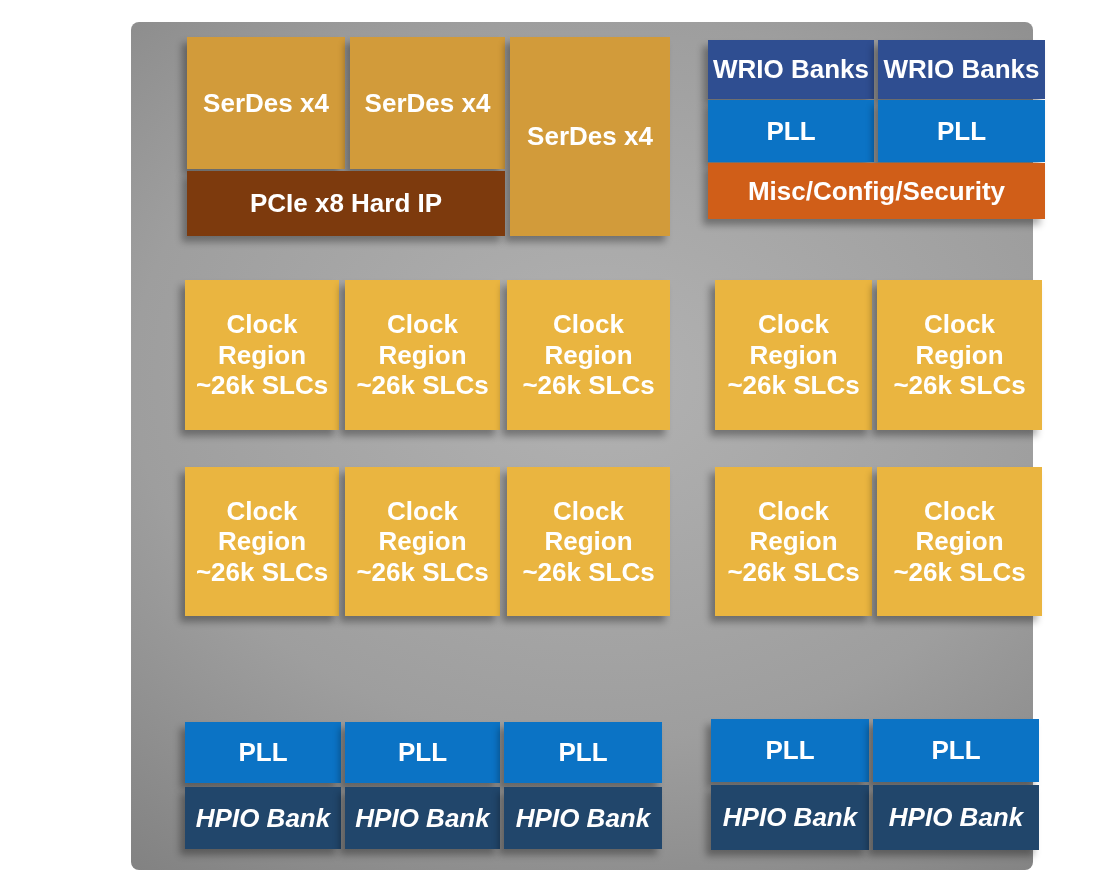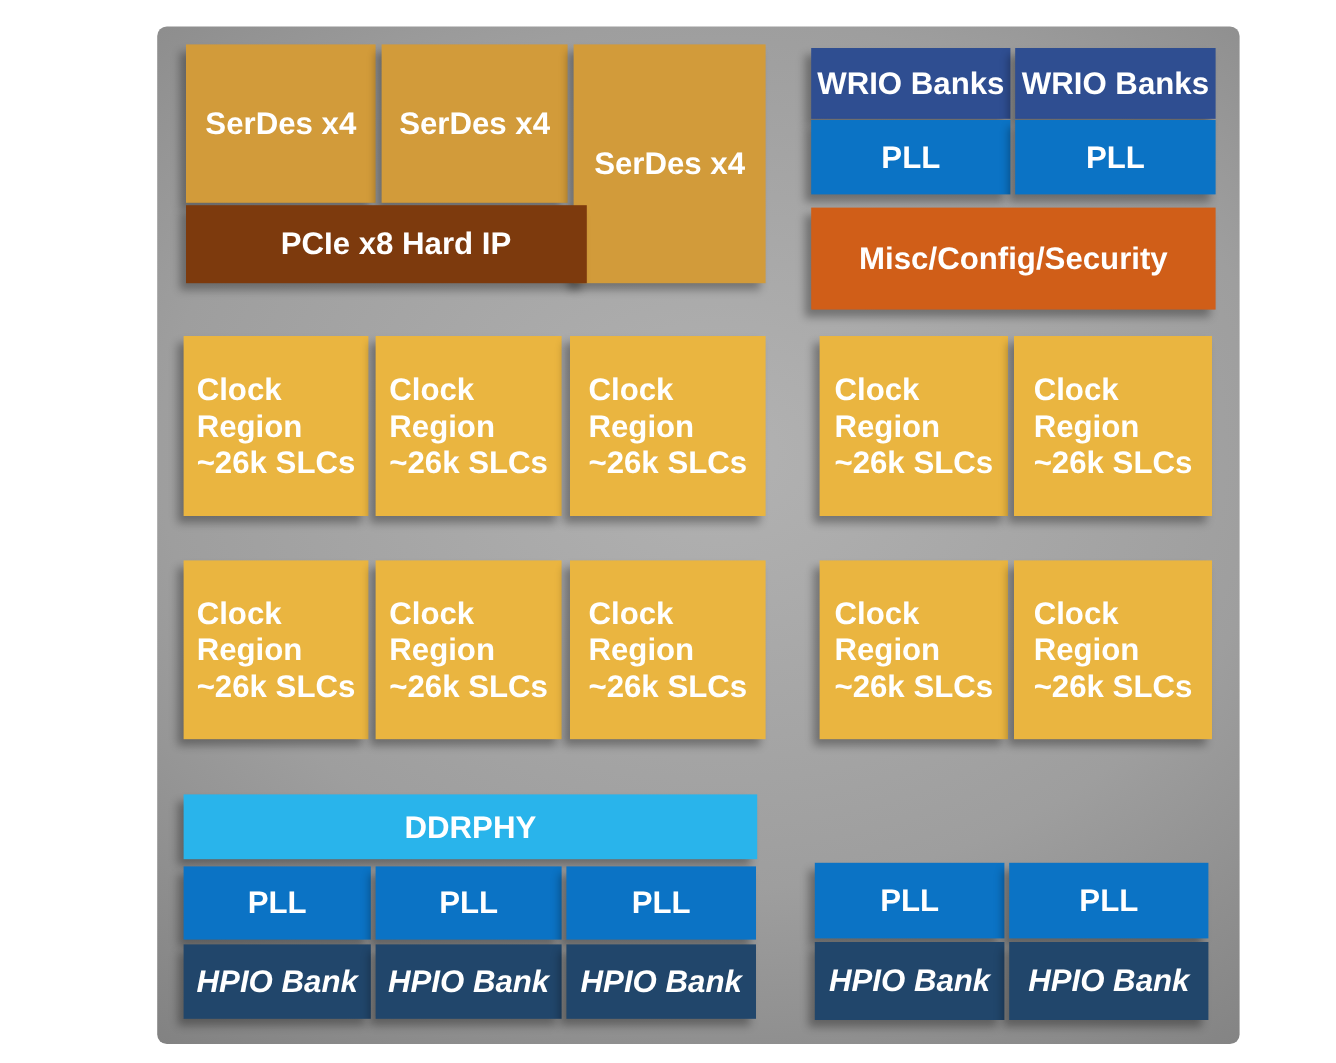--- a/index.html
+++ b/index.html
@@ -12,30 +12,31 @@
   }
   .slide{
     position:absolute;
     left:131px;top:22px;width:902px;height:848px;
     border-radius:8px;
     background:radial-gradient(ellipse 115% 95% at 52% 42%, #b2b2b2 0%, #9e9e9e 45%, #6c6c6c 100%);
   }
   .block{
     position:absolute;
     display:flex;align-items:center;justify-content:center;
-    text-align:left;
+    text-align:center;
     color:var(--label-text,#fff);
     font-weight:700;
     font-size:26px;
     line-height:1.17;
     white-space:pre-line;
     box-shadow:-5px 6px 7px rgba(0,0,0,0.33);
+    margin-left:32px;
   }
   .serdes{background:var(--serdes);}
-  .pcie{background:var(--pcie);padding-left:16px;}
+  .pcie{background:var(--pcie);}
   .wrio{background:var(--wrio);}
   .pll{background:var(--pll);}
   .misc{background:var(--misc);}
   .clock{background:var(--clock);}
   .ddrphy{background:var(--ddrphy);}
   .hpio{background:var(--hpio);font-style:italic;}
 </style>
 </head>
 <body>
 
@@ -44,21 +45,21 @@
 
     <div class="block serdes" style="left:24px;top:15px;width:158px;height:132px">SerDes x4</div>
     <div class="block serdes" style="left:187px;top:15px;width:155px;height:132px">SerDes x4</div>
     <div class="block serdes" style="left:347px;top:15px;width:160px;height:199px">SerDes x4</div>
     <div class="block pcie" style="left:24px;top:149px;width:318px;height:65px">PCIe x8 Hard IP</div>
 
     <div class="block wrio" style="left:545px;top:18px;width:166px;height:59px">WRIO Banks</div>
     <div class="block wrio" style="left:715px;top:18px;width:167px;height:59px">WRIO Banks</div>
     <div class="block pll" style="left:545px;top:78px;width:166px;height:62px">PLL</div>
     <div class="block pll" style="left:715px;top:78px;width:167px;height:62px">PLL</div>
-    <div class="block misc" style="left:545px;top:151px;width:337px;height:85px">Misc/Config/Security</div>
+    <div class="block misc" style="left:545px;top:141px;width:337px;height:56px">Misc/Config/Security</div>
 
     <div class="block clock" style="left:22px;top:258px;width:154px;height:150px">Clock
 Region
 ~26k SLCs</div>
     <div class="block clock" style="left:182px;top:258px;width:155px;height:150px">Clock
 Region
 ~26k SLCs</div>
     <div class="block clock" style="left:344px;top:258px;width:163px;height:150px">Clock
 Region
 ~26k SLCs</div>
@@ -78,21 +79,20 @@
     <div class="block clock" style="left:344px;top:445px;width:163px;height:149px">Clock
 Region
 ~26k SLCs</div>
     <div class="block clock" style="left:552px;top:445px;width:157px;height:149px">Clock
 Region
 ~26k SLCs</div>
     <div class="block clock" style="left:714px;top:445px;width:165px;height:149px">Clock
 Region
 ~26k SLCs</div>
 
-    <div class="block ddrphy" style="left:22px;top:640px;width:478px;height:54px">DDRPHY</div>
     <div class="block pll" style="left:22px;top:700px;width:156px;height:61px">PLL</div>
     <div class="block pll" style="left:182px;top:700px;width:155px;height:61px">PLL</div>
     <div class="block pll" style="left:341px;top:700px;width:158px;height:61px">PLL</div>
     <div class="block hpio" style="left:22px;top:765px;width:156px;height:62px">HPIO Bank</div>
     <div class="block hpio" style="left:182px;top:765px;width:155px;height:62px">HPIO Bank</div>
     <div class="block hpio" style="left:341px;top:765px;width:158px;height:62px">HPIO Bank</div>
 
     <div class="block pll" style="left:548px;top:697px;width:158px;height:63px">PLL</div>
     <div class="block pll" style="left:710px;top:697px;width:166px;height:63px">PLL</div>
     <div class="block hpio" style="left:548px;top:763px;width:158px;height:65px">HPIO Bank</div>

